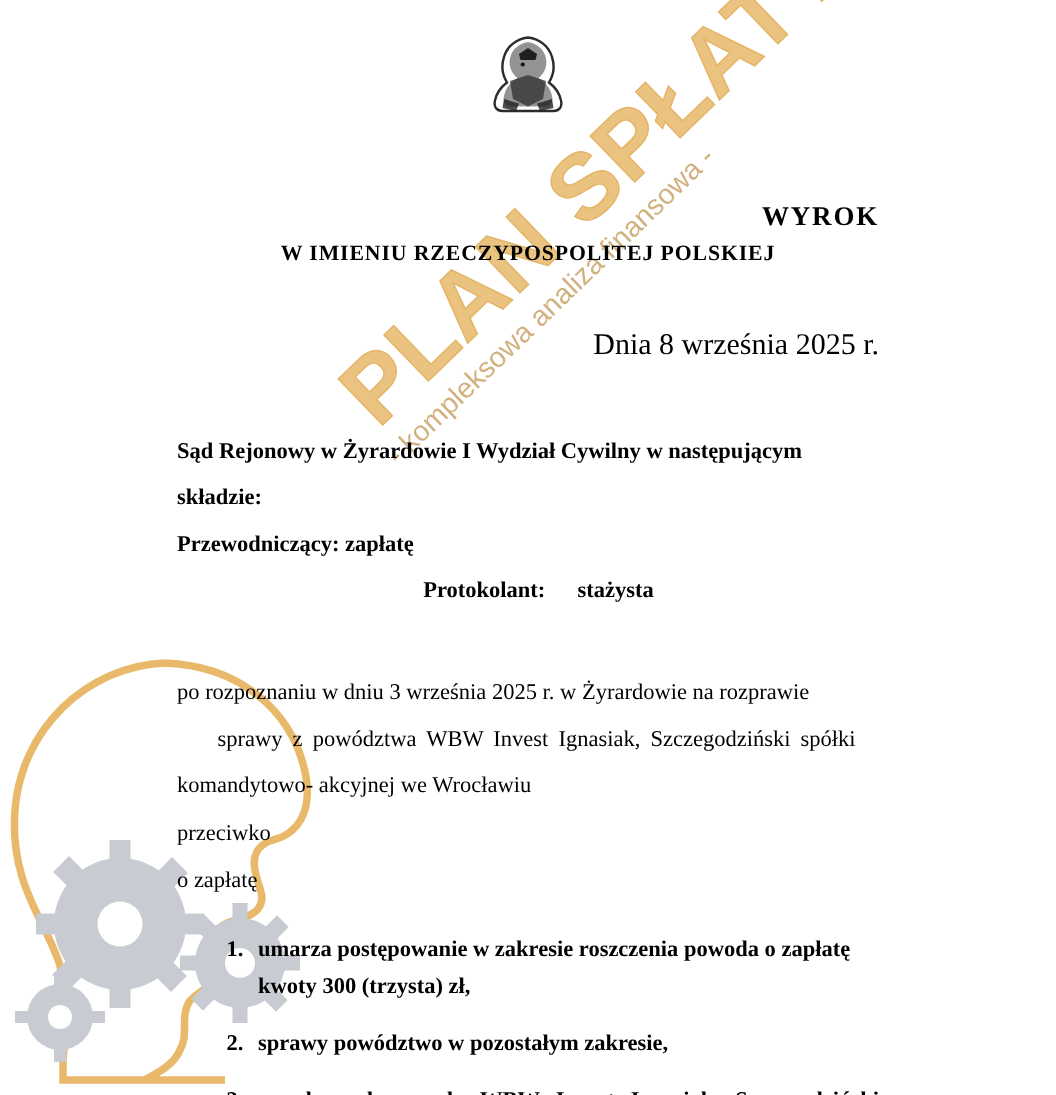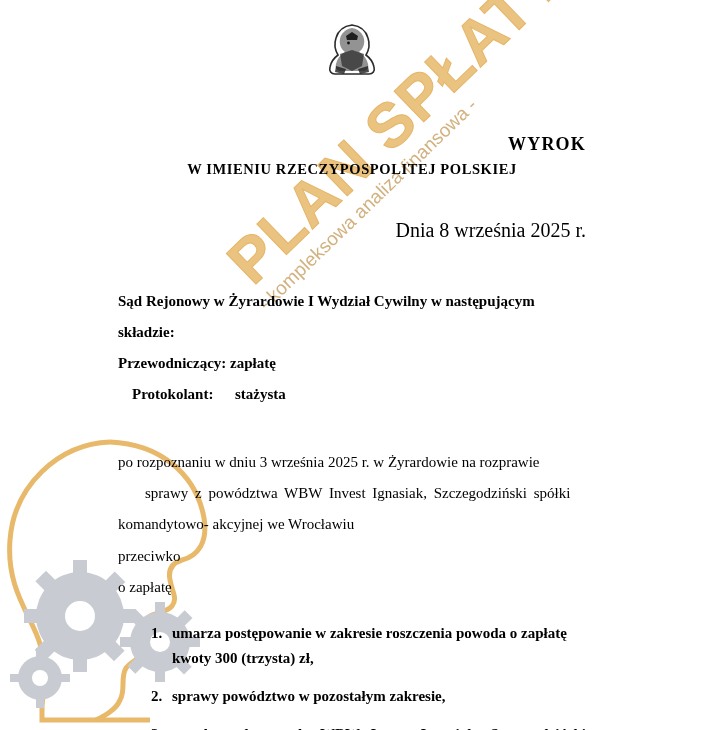--- a/index.html
+++ b/index.html
@@ -82,21 +82,21 @@
     font-size: 20px;
     margin-top: 41px;
     padding-right: 0px;
   }
   .block-court {
     margin-top: 44px;
     font-size: 15px;
     line-height: 31px;
     font-weight: bold;
   }
-  .indent-1 { padding-left: 14px; }
+  .indent-1 { padding-left: 14px; text-align: center; }
   .gap-protokolant { display: inline-block; width: 14px; }
   .block-body {
     margin-top: 37px;
     font-size: 15px;
     line-height: 31px;
     text-align: justify;
   }
   .spaced-words { word-spacing: 3px; margin-left: 27px; }
   .line-przeciwko { margin-top: 1px; }
   ol.rulings {

